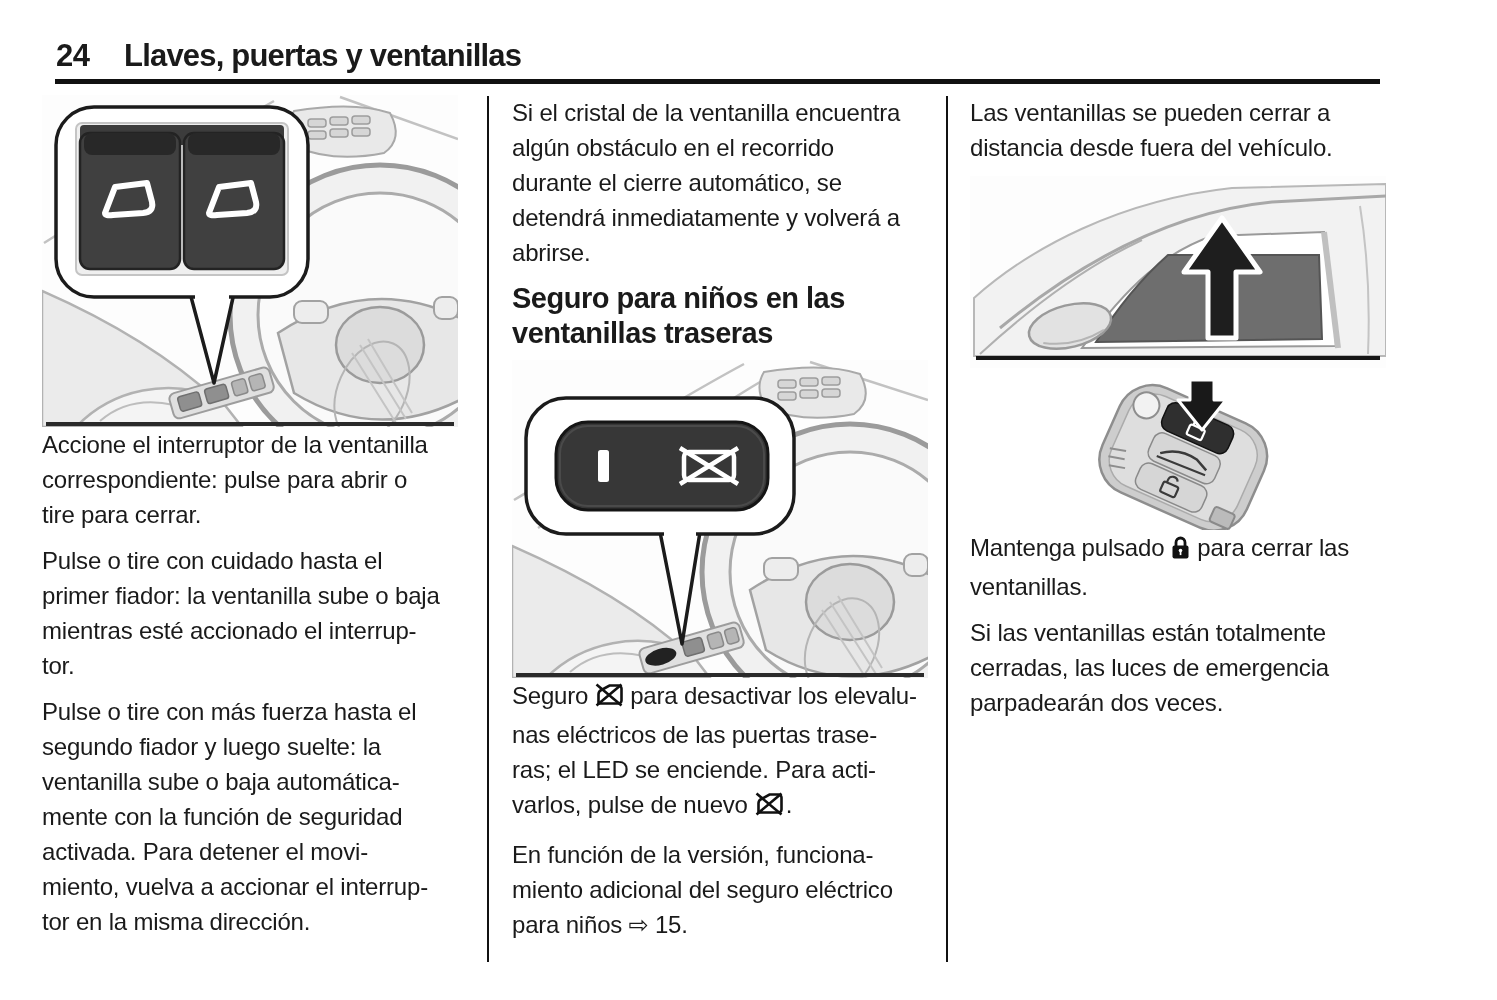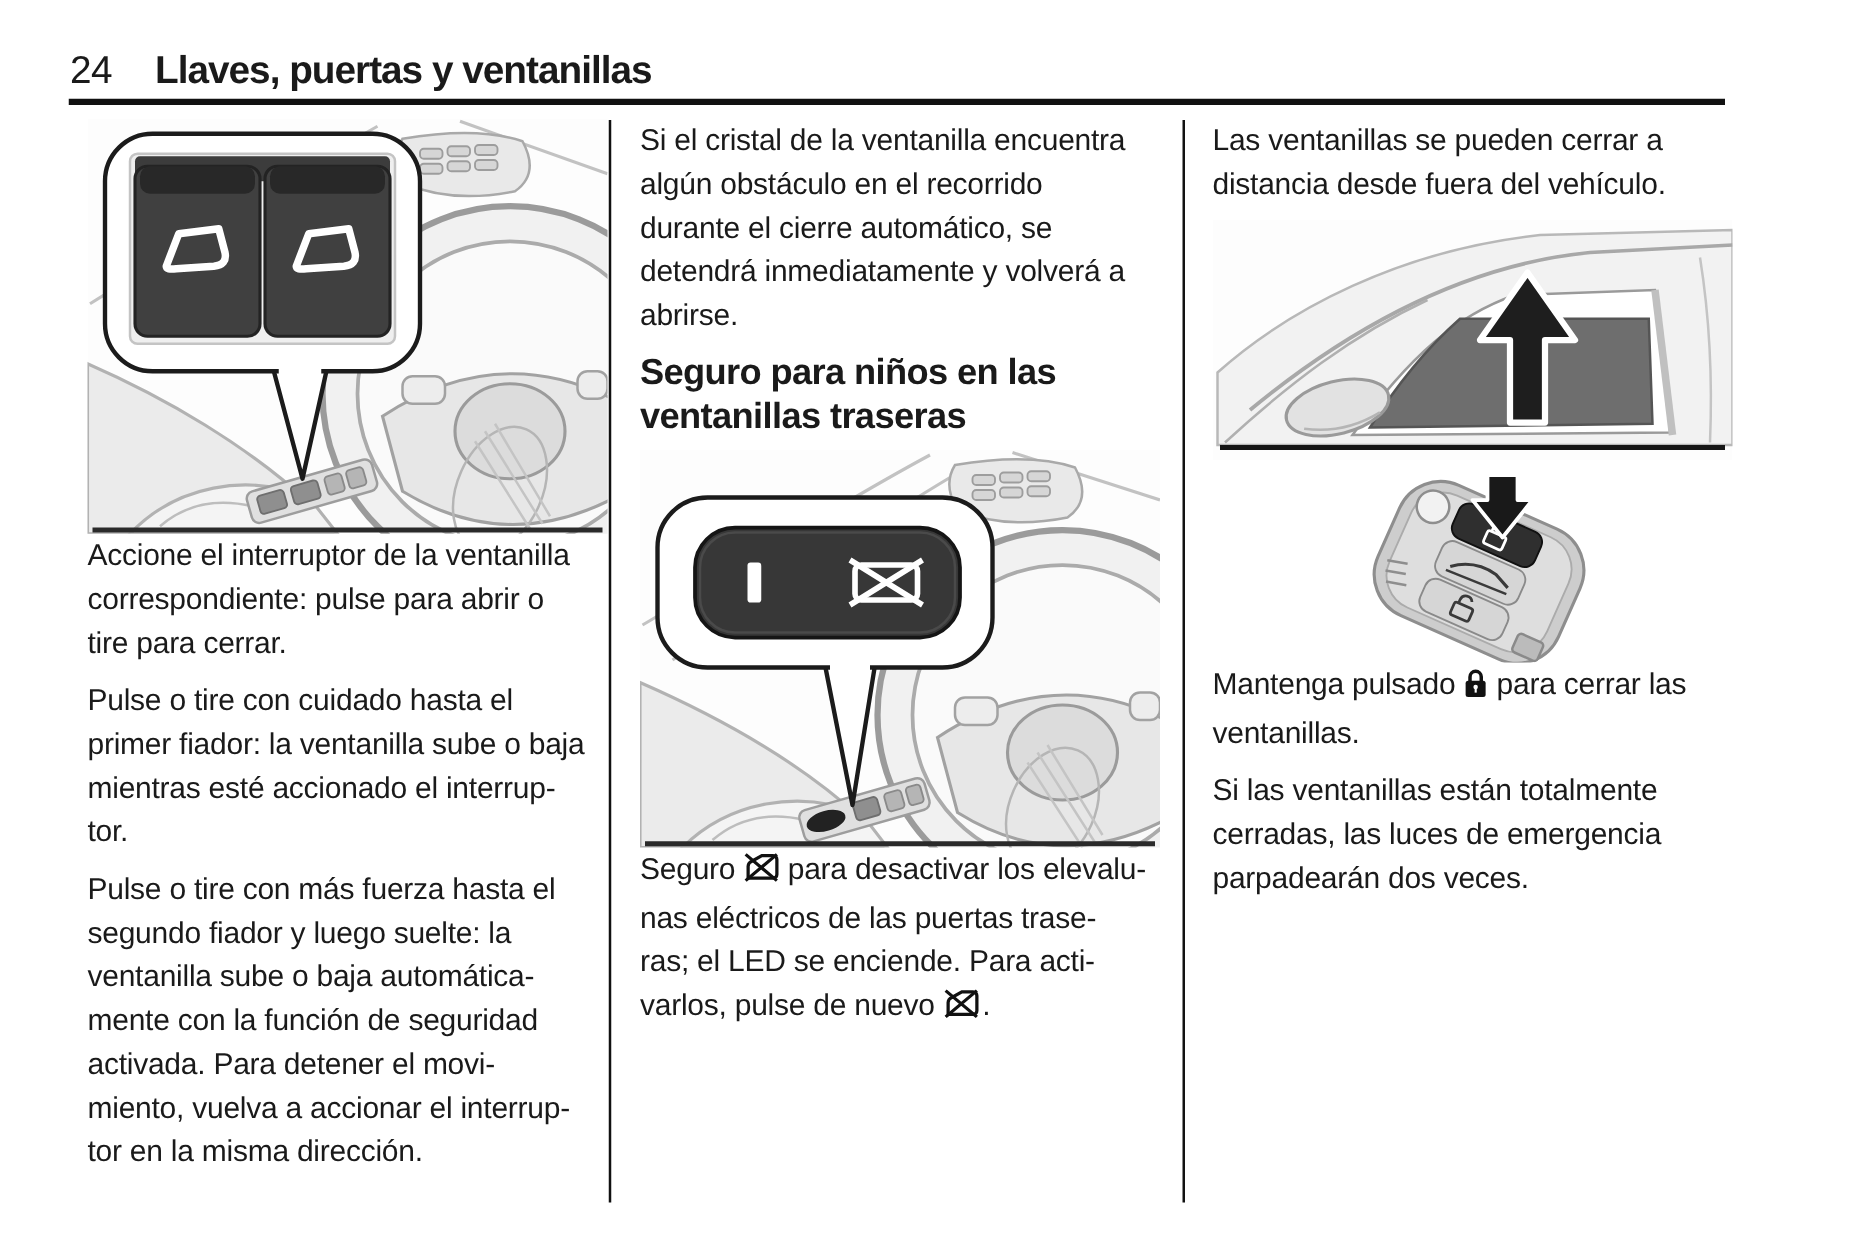--- a/index.html
+++ b/index.html
@@ -1,26 +1,26 @@
 <!DOCTYPE html>
 <html><head>
 <meta charset="utf-8">
 <style>
   html,body{margin:0;padding:0;background:#ffffff;}
   body{width:1497px;height:1000px;position:relative;overflow:hidden;
        font-family:"Liberation Sans","DejaVu Sans",sans-serif;color:#1a1a1a;}
   .page{position:absolute;inset:0;background:#fff;}
-  .pnum{position:absolute;left:56px;top:38px;font-size:31px;font-weight:normal;letter-spacing:-0.5px;}
+  .pnum{position:absolute;left:56px;top:38px;font-size:31px;font-weight:bold;letter-spacing:-0.5px;}
   .ptitle{position:absolute;left:124px;top:38px;font-size:31px;font-weight:bold;letter-spacing:-0.8px;}
   .hrule{position:absolute;left:55px;top:79px;width:1325px;height:5px;background:#111;}
   .vdiv{position:absolute;top:96px;height:866px;width:2px;background:#111;}
   .vd1{left:487px;}
   .vd2{left:946px;}
   .col{position:absolute;top:95px;}
-  .cl{left:70px;width:428px;}
+  .cl{left:42px;width:428px;}
   .cm{left:512px;width:428px;}
   .cr{left:970px;width:424px;}
   p.body{font-size:24px;line-height:35px;margin:0 0 11px 0;white-space:pre-line;letter-spacing:-0.2px;}
   h2.sec{font-size:29px;line-height:35px;font-weight:bold;margin:0 0 9px 0;white-space:pre-line;letter-spacing:-0.5px;}
   .mt24{margin-top:24px;}
   .mt22{margin-top:22px;}
   .mt16{margin-top:16px;}
   .mt6{margin-top:6px;}
   .fig{display:block;}
   .figkey{display:block;margin:10px auto 0 auto;}
@@ -187,20 +187,23 @@
             <path d="M4.5,21.5 h20 a3,3 0 0 0 3,-3 V6.5 a3,3 0 0 0 -3,-3 h-9 l-8,4.5 a4.5,4.5 0 0 0 -3,4 Z" fill="none" stroke="#111" stroke-width="2.6"></path>
             <path d="M2.5,2.5 L27.5,23.5 M27.5,2.5 L2.5,23.5" stroke="#111" stroke-width="2.6"></path>
           </svg></span><span class="seg">para desactivar los elevalu-
 nas eléctricos de las puertas trase-
 ras; el LED se enciende. Para acti-
 varlos, pulse de nuevo</span><span class="ic-tight"><svg width="30" height="26" viewBox="0 0 30 26">
             <path d="M4.5,21.5 h20 a3,3 0 0 0 3,-3 V6.5 a3,3 0 0 0 -3,-3 h-9 l-8,4.5 a4.5,4.5 0 0 0 -3,4 Z" fill="none" stroke="#111" stroke-width="2.6"></path>
             <path d="M2.5,2.5 L27.5,23.5 M27.5,2.5 L2.5,23.5" stroke="#111" stroke-width="2.6"></path>
           </svg></span><span class="seg">.</span></p>
 
+    <p class="body">En función de la versión, funciona-
+miento adicional del seguro eléctrico
+para niños ⇨ 15.</p>
   </div>
 
   <div class="col cr">
     <p class="body">Las ventanillas se pueden cerrar a
 distancia desde fuera del vehículo.</p>
 
     <svg class="fig mt6" width="416" height="192" viewBox="0 0 416 192">
       <rect width="416" height="192" fill="#fdfdfd"></rect>
       <path d="M4,180 L4,122 C60,72 150,24 262,12 L416,8 L416,180 Z" fill="#f2f2f2" stroke="#b8b8b8" stroke-width="2"></path>
       <path d="M30,152 C110,86 200,36 302,26 L416,20" fill="none" stroke="#a8a8a8" stroke-width="3"></path>

